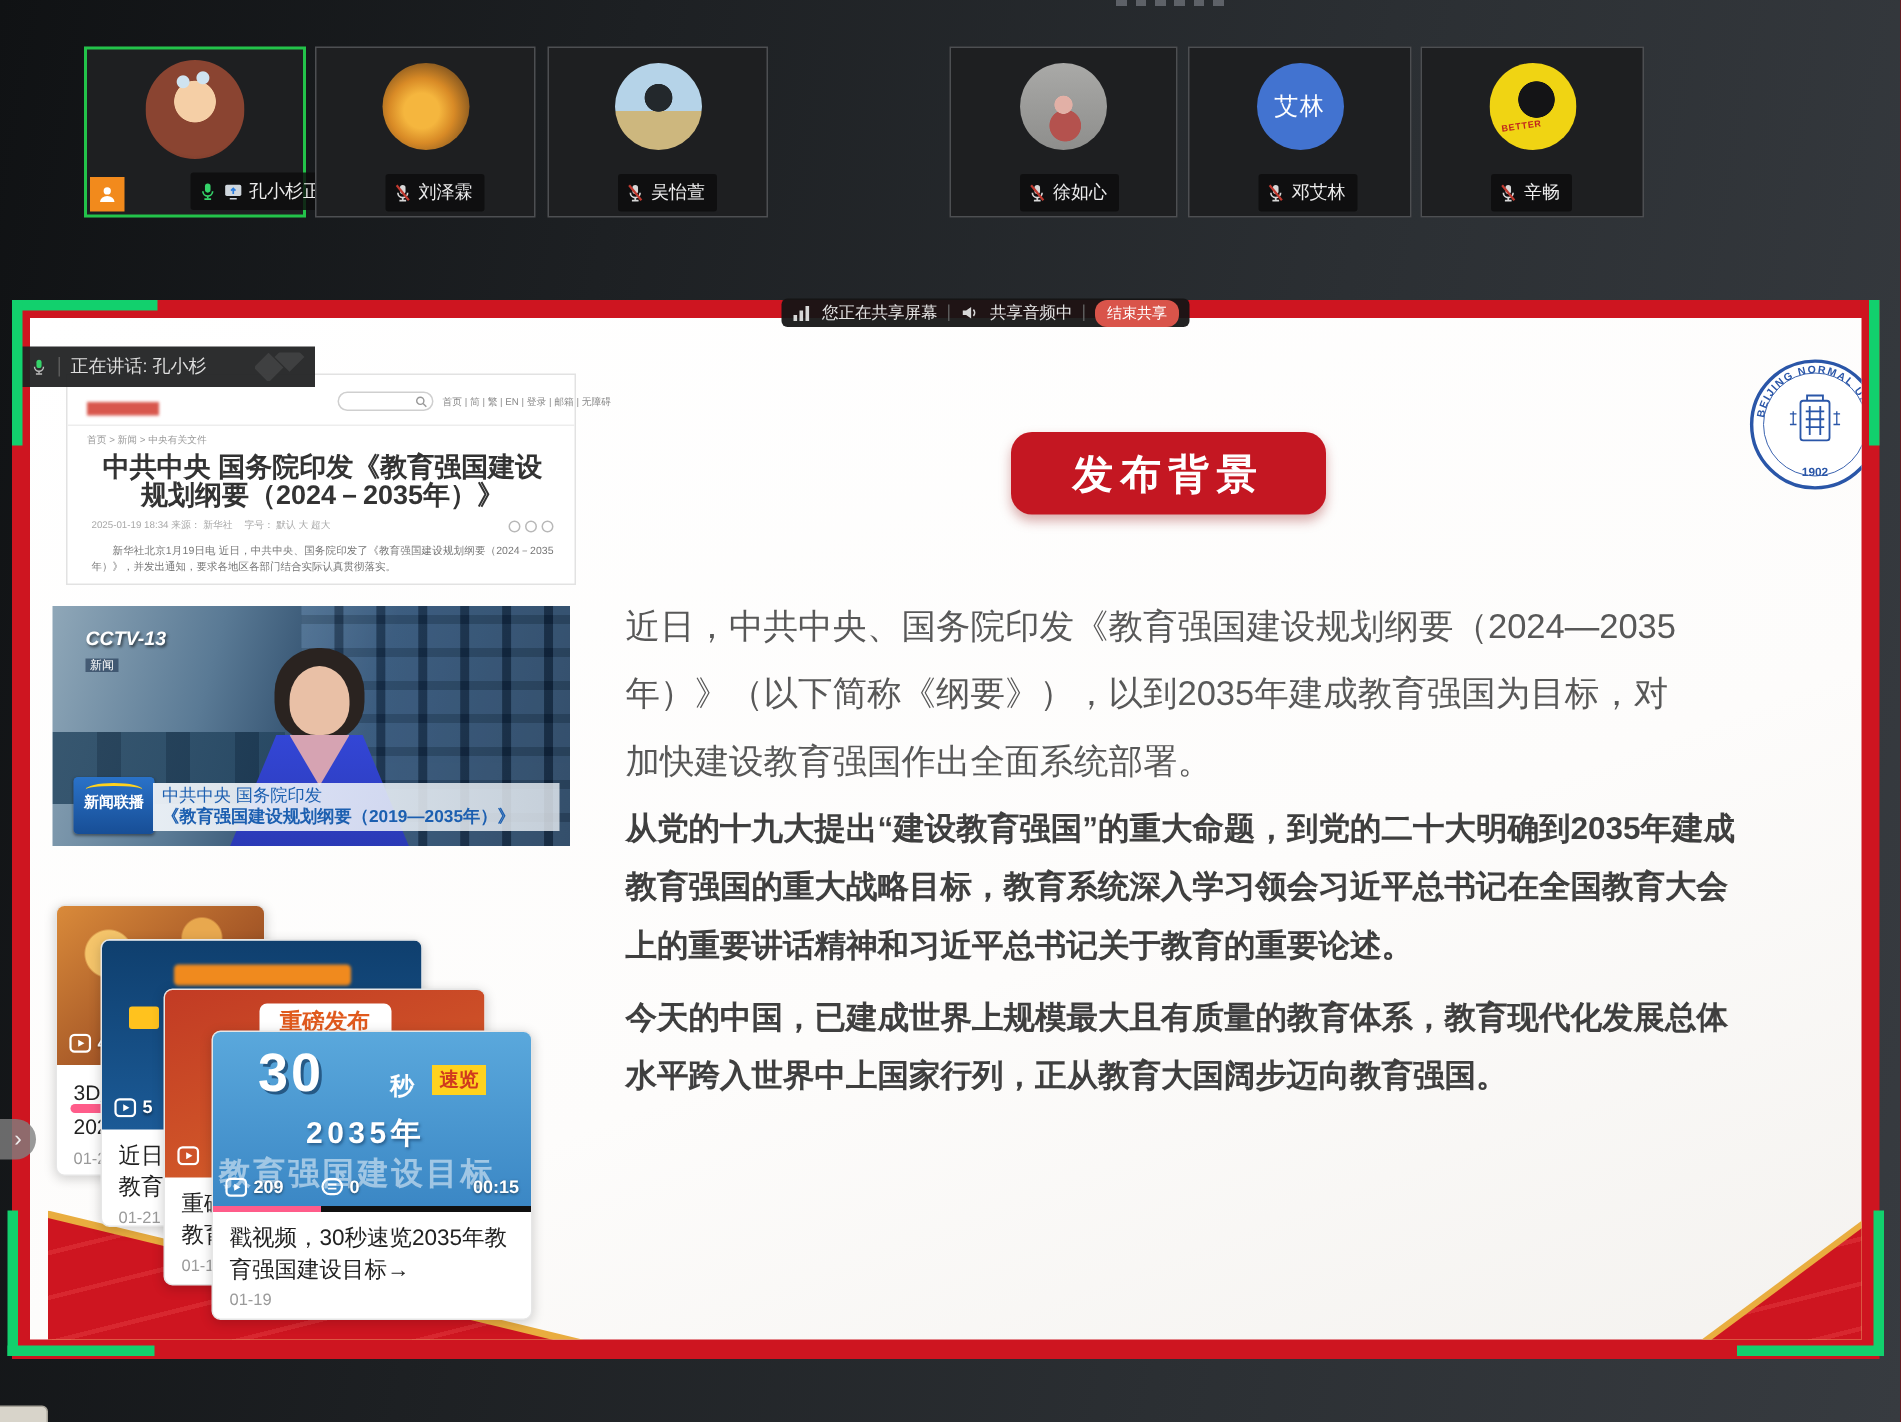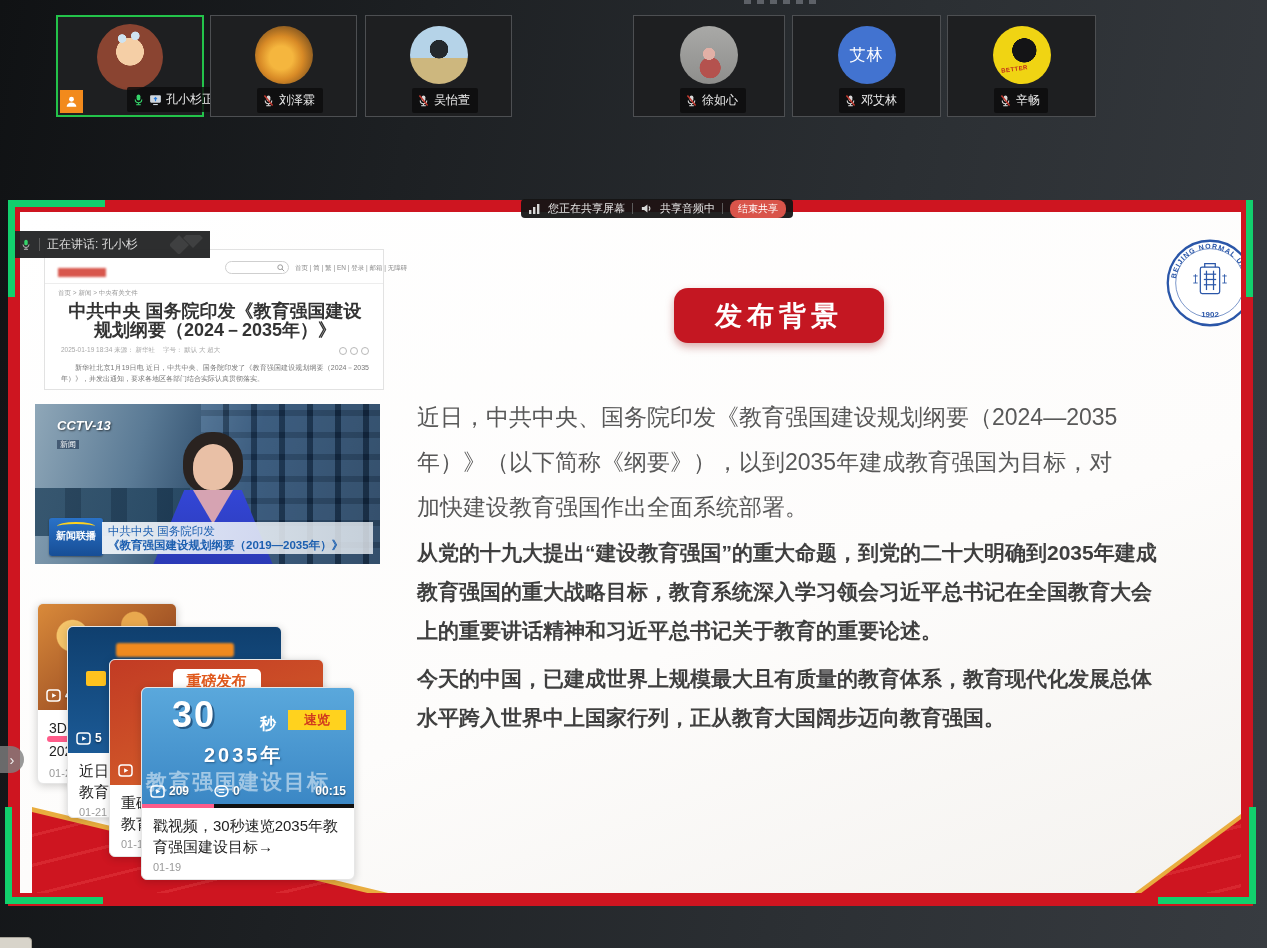--- a/index.html
+++ b/index.html
@@ -3,21 +3,21 @@
 <meta charset="utf-8">
 <style>
   * { margin:0; padding:0; box-sizing:border-box; }
   body { background:#111; font-family:"Liberation Sans","DejaVu Sans",sans-serif; }
   .screen{ position:relative; width:1267px; height:948px; overflow:hidden;
     background:linear-gradient(100deg,#101214 0%,#1d2023 30%,#2b2f33 65%,#37 3b40 100%);
     background:linear-gradient(100deg,#101214 0%,#1d2023 30%,#2b2f33 65%,#373b40 100%);}
   .abs{position:absolute;}
 
   
-  .tile{ position:absolute; top:15px; height:102px; width:147px; background:#1e1f21;
+  .tile{ position:absolute; top:31px; height:114px; width:147px; background:#1e1f21;
          border:1px solid #4d4f52; }
   .tile.t1{ left:56px; width:148px; border:2px solid #23c34a; }
   .tile.t2{ left:210px; }
   .tile.t3{ left:365px; }
   .tile.t4{ left:633px; width:152px; }
   .tile.t5{ left:792px; width:149px; }
   .tile.t6{ left:947px; width:149px; }
   .avatar{ position:absolute; left:50%; top:10px; transform:translateX(-50%);
            width:58px; height:58px; border-radius:50%; overflow:hidden; }
   .t1 .avatar{ width:66px; height:66px; top:7px; }
@@ -168,21 +168,21 @@
   .c-banner{ position:absolute; left:50%; top:9px; transform:translateX(-50%);
     background:#fff; border-radius:5px; padding:3px 14px; font-size:15px; font-weight:bold; color:#e05a1e;
     white-space:nowrap; }
   .stat{ position:absolute; display:flex; align-items:center; gap:4px; color:#fff;
     font-size:12px; font-weight:bold; text-shadow:0 1px 2px rgba(0,0,0,.55); }
   .stat svg{ width:15px; height:13px; }
   .d-big{ position:absolute; left:30px; top:6px; color:#fff; font-weight:bold; font-size:36px;
     letter-spacing:2px; text-shadow:2px 2px 0 rgba(20,60,100,.7); }
   .d-unit{ position:absolute; left:118px; top:26px; color:#fff; font-size:16px; font-weight:bold; }
   .d-badge{ position:absolute; left:146px; top:22px; background:#ffd21e; color:#d03a1e;
-    font-size:13px; font-weight:bold; padding:1px 16px; }
+    font-size:13px; font-weight:bold; padding:1px 5px; }
   .d-year{ position:absolute; left:62px; top:54px; color:#fff; font-size:20px; font-weight:bold;
     letter-spacing:3px; text-shadow:1px 1px 2px rgba(20,60,100,.6); }
   .d-bgtext{ position:absolute; left:4px; top:80px; width:100%; color:rgba(255,255,255,.5);
     font-size:21px; font-weight:bold; letter-spacing:2px; white-space:nowrap; }
   .d-prog{ position:absolute; left:0; bottom:0; width:100%; height:4px; background:#101010; }
   .d-prog i{ display:block; width:34%; height:100%; background:#ff5c8a; }
   .fcap{ padding:7px 11px 0 11px; font-size:15px; color:#222; line-height:21px; }
   .fdate{ padding:4px 11px 0 11px; font-size:11px; color:#9a9a9a; }
   .fcA .fcap{ font-size:14px; line-height:23px; }
   .mini-tag{ position:absolute; left:9px; top:132px; width:24px; height:6px; background:#ff5c8a; border-radius:3px; }

